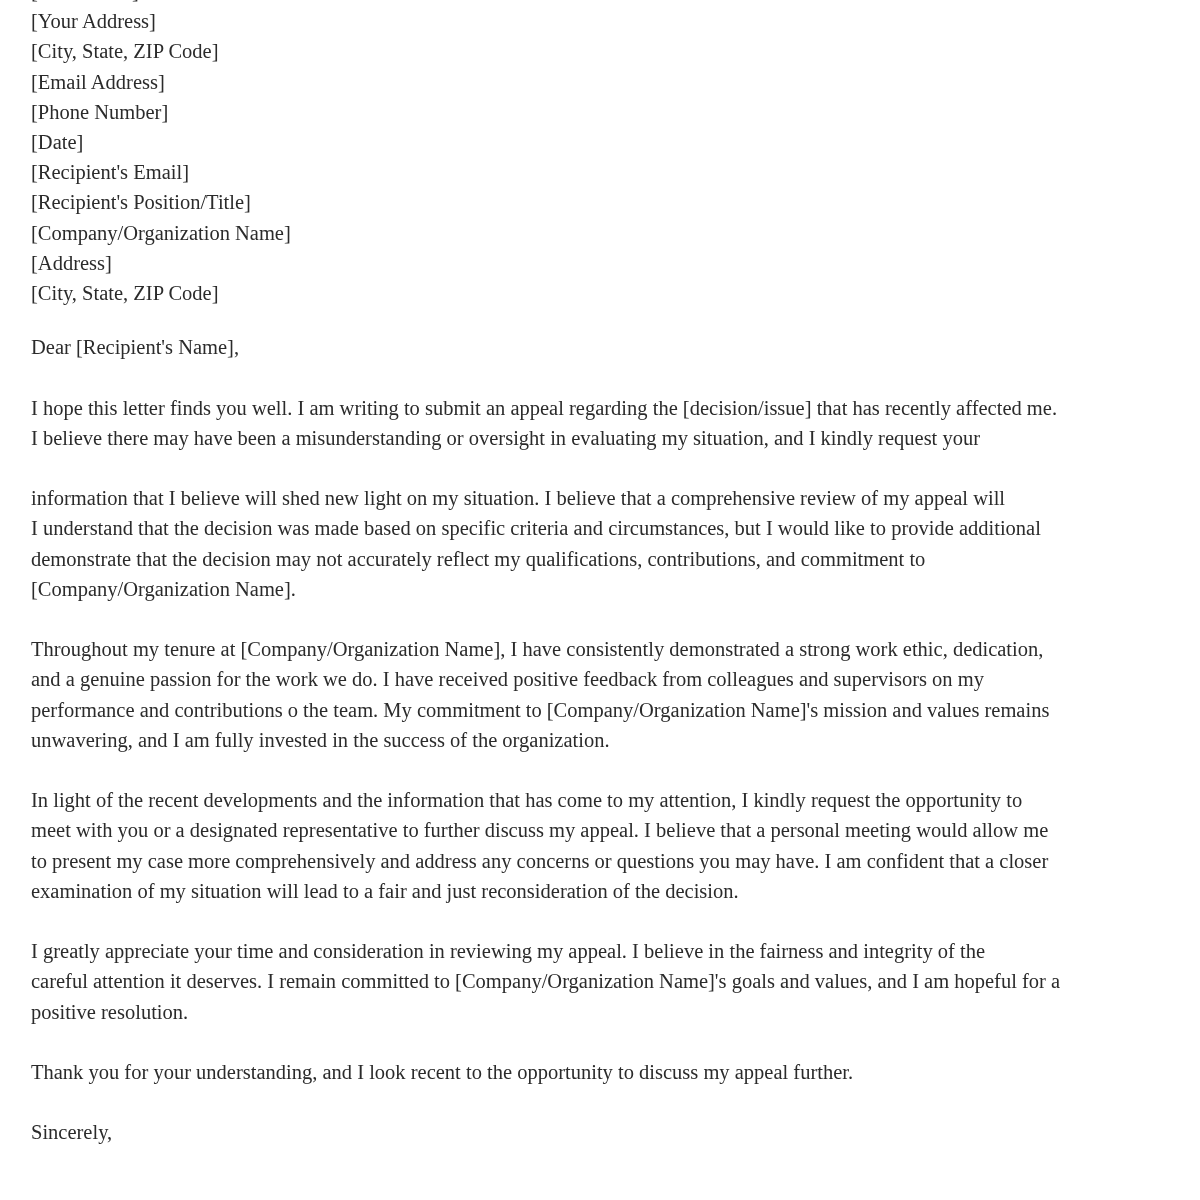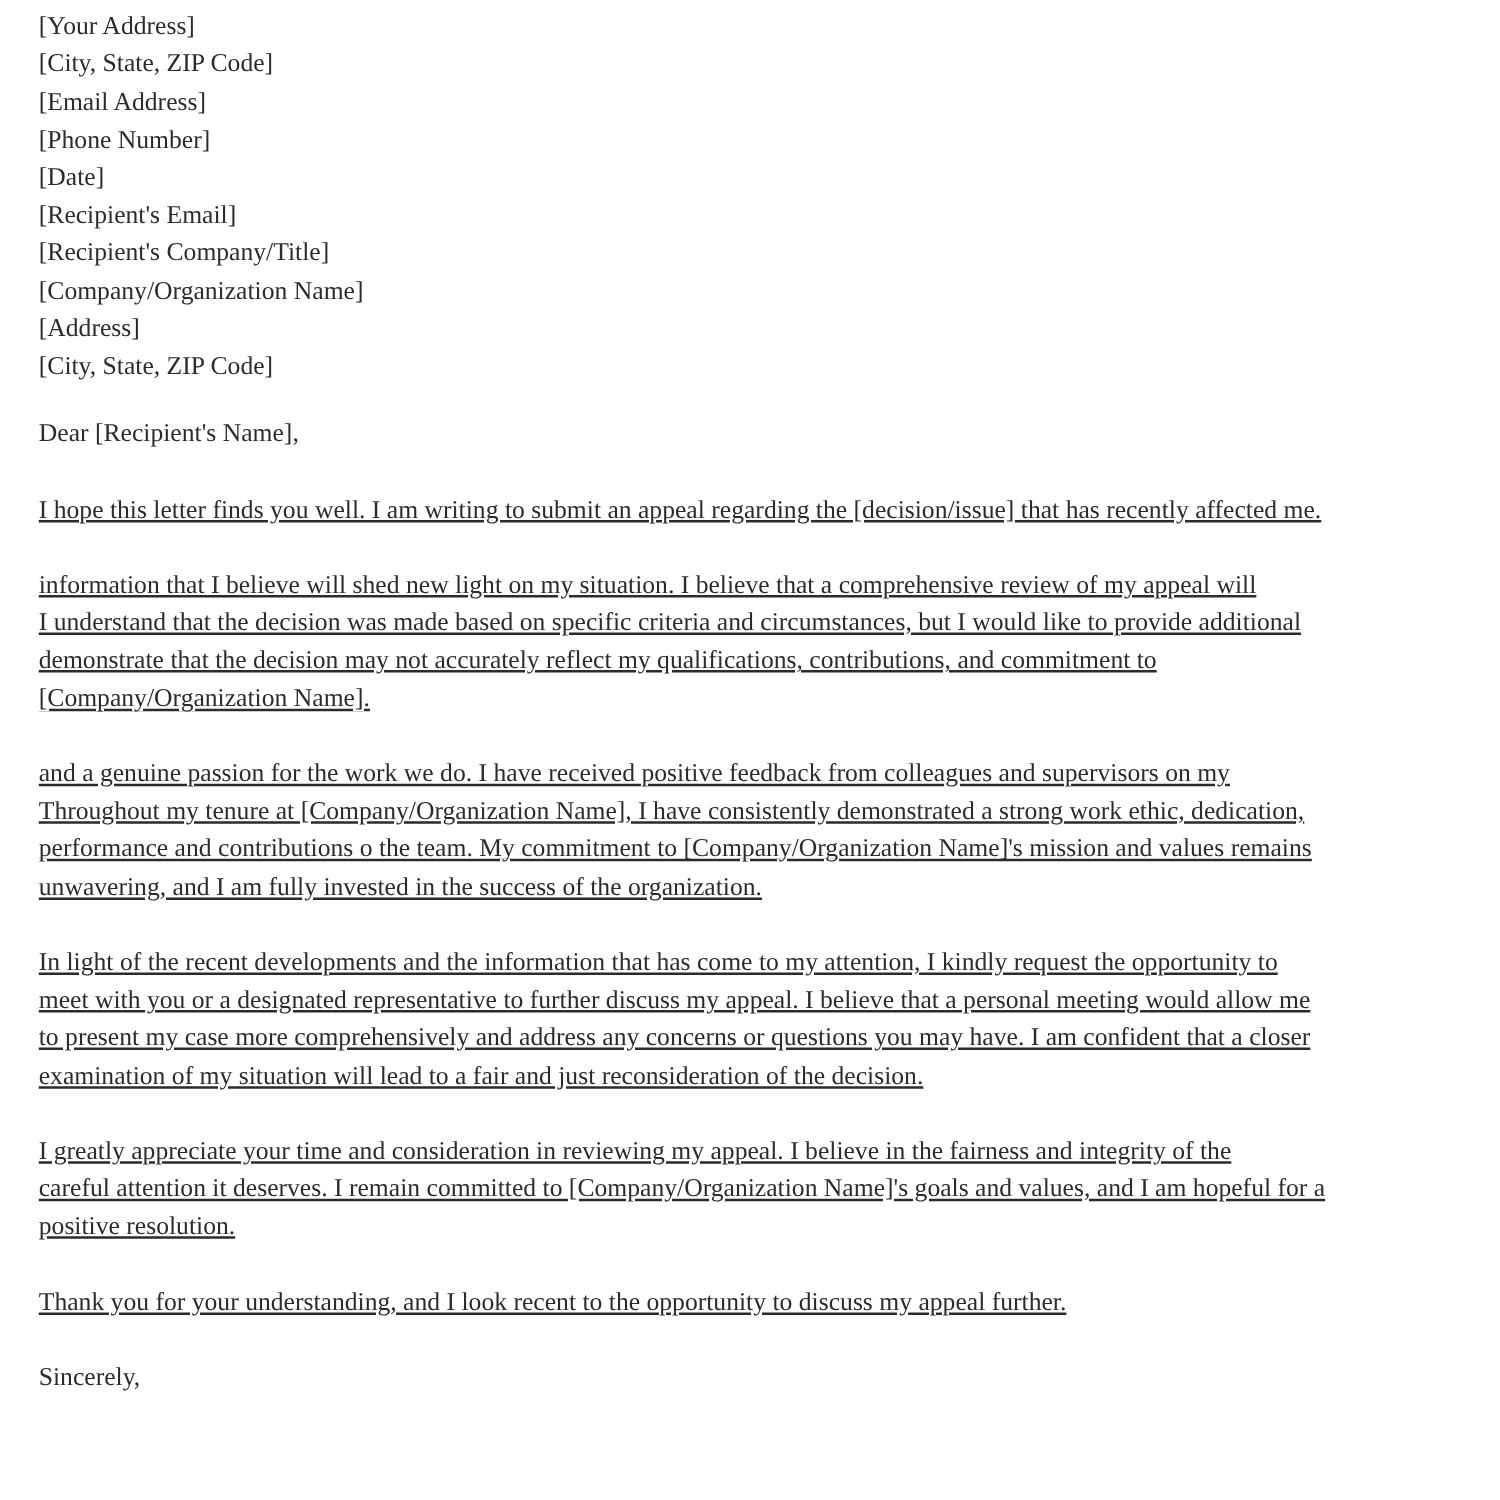--- a/index.html
+++ b/index.html
@@ -30,21 +30,20 @@
     .clipped-top {
       display: block;
       white-space: nowrap;
     }
     .gap-small {
       height: 24px;
     }
     .para {
       margin: 0;
       white-space: normal;
-      text-decoration: underline;
     }
     .para-gap {
       height: 30.2px;
     }
   </style>
 </head>
 <body>
 
 <div class="page">
 
@@ -52,50 +51,51 @@
     <span class="clipped-top">[Your Name]</span>
     <span class="line">[Your Address]</span>
     <span class="line">[City, State, ZIP Code]</span>
     <span class="line">[Email Address]</span>
     <span class="line">[Phone Number]</span>
     <span class="line">[Date]</span>
   </div>
 
   <div>
     <span class="line">[Recipient's Email]</span>
-    <span class="line">[Recipient's Company/Title]</span>
+    <span class="line">[Recipient's Position/Title]</span>
     <span class="line">[Company/Organization Name]</span>
     <span class="line">[Address]</span>
     <span class="line">[City, State, ZIP Code]</span>
   </div>
 
   <div class="gap-small"></div>
 
   <span class="line">Dear [Recipient's Name],</span>
 
   <div class="para-gap"></div>
 
   <div class="para">
     <span class="line">I hope this letter finds you well. I am writing to submit an appeal regarding the [decision/issue] that has recently affected me.</span>
+    <span class="line">I believe there may have been a misunderstanding or oversight in evaluating my situation, and I kindly request your</span>
   </div>
 
   <div class="para-gap"></div>
 
   <div class="para">
     <span class="line">information that I believe will shed new light on my situation. I believe that a comprehensive review of my appeal will</span>
     <span class="line">I understand that the decision was made based on specific criteria and circumstances, but I would like to provide additional</span>
     <span class="line">demonstrate that the decision may not accurately reflect my qualifications, contributions, and commitment to</span>
     <span class="line">[Company/Organization Name].</span>
   </div>
 
   <div class="para-gap"></div>
 
   <div class="para">
+    <span class="line">Throughout my tenure at [Company/Organization Name], I have consistently demonstrated a strong work ethic, dedication,</span>
     <span class="line">and a genuine passion for the work we do. I have received positive feedback from colleagues and supervisors on my</span>
-    <span class="line">Throughout my tenure at [Company/Organization Name], I have consistently demonstrated a strong work ethic, dedication,</span>
     <span class="line">performance and contributions o the team. My commitment to [Company/Organization Name]'s mission and values remains</span>
     <span class="line">unwavering, and I am fully invested in the success of the organization.</span>
   </div>
 
   <div class="para-gap"></div>
 
   <div class="para">
     <span class="line">In light of the recent developments and the information that has come to my attention, I kindly request the opportunity to</span>
     <span class="line">meet with you or a designated representative to further discuss my appeal. I believe that a personal meeting would allow me</span>
     <span class="line">to present my case more comprehensively and address any concerns or questions you may have. I am confident that a closer</span>

